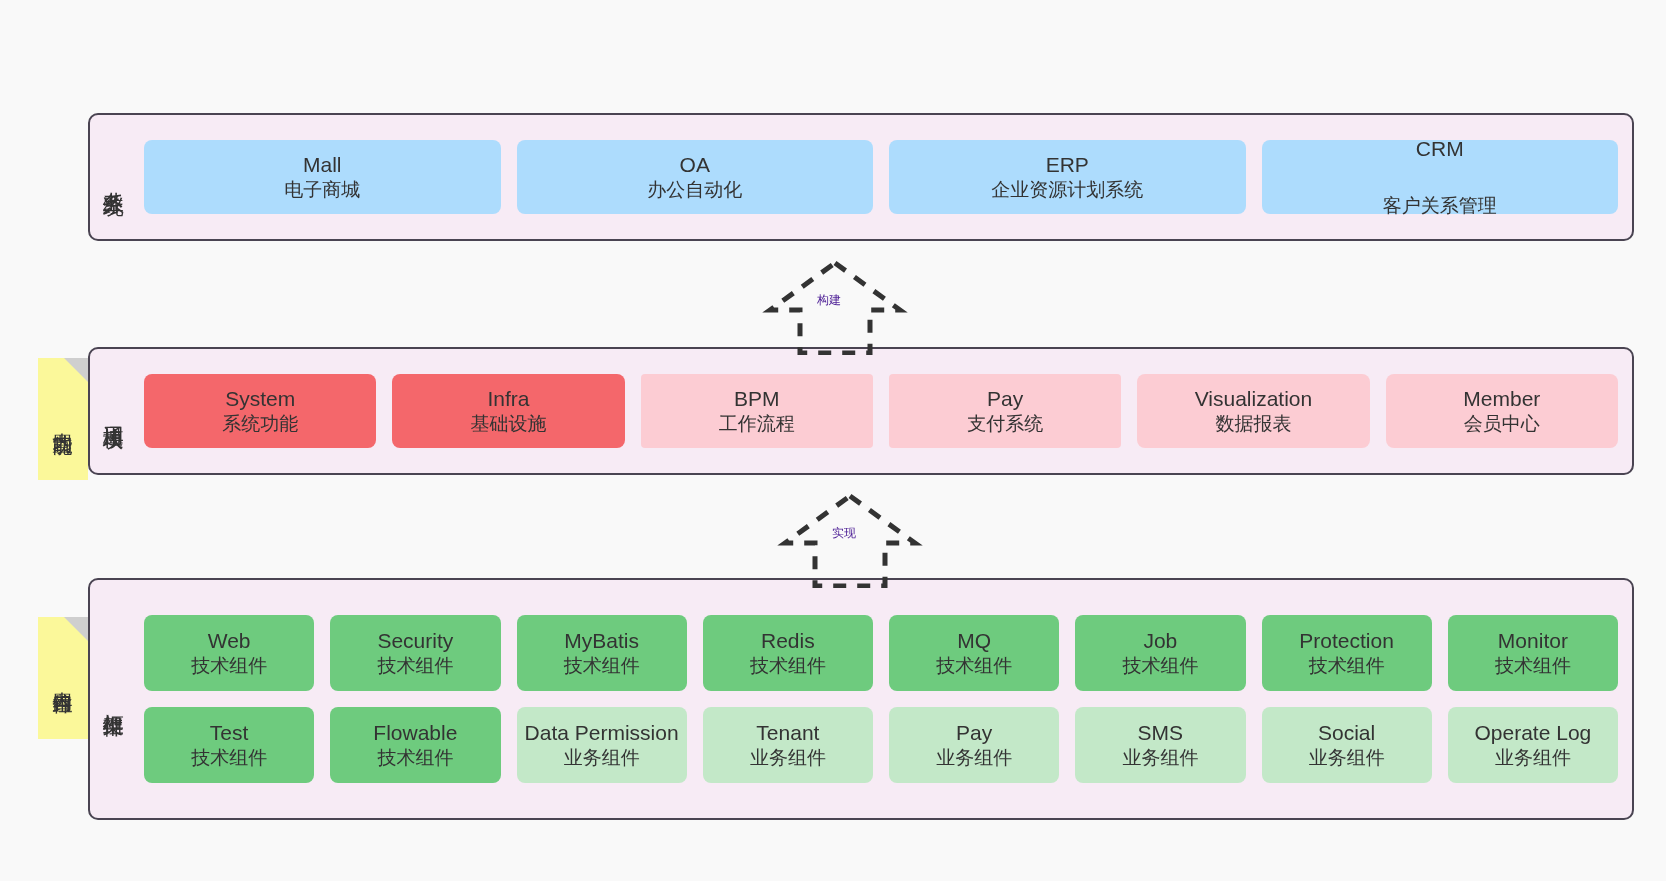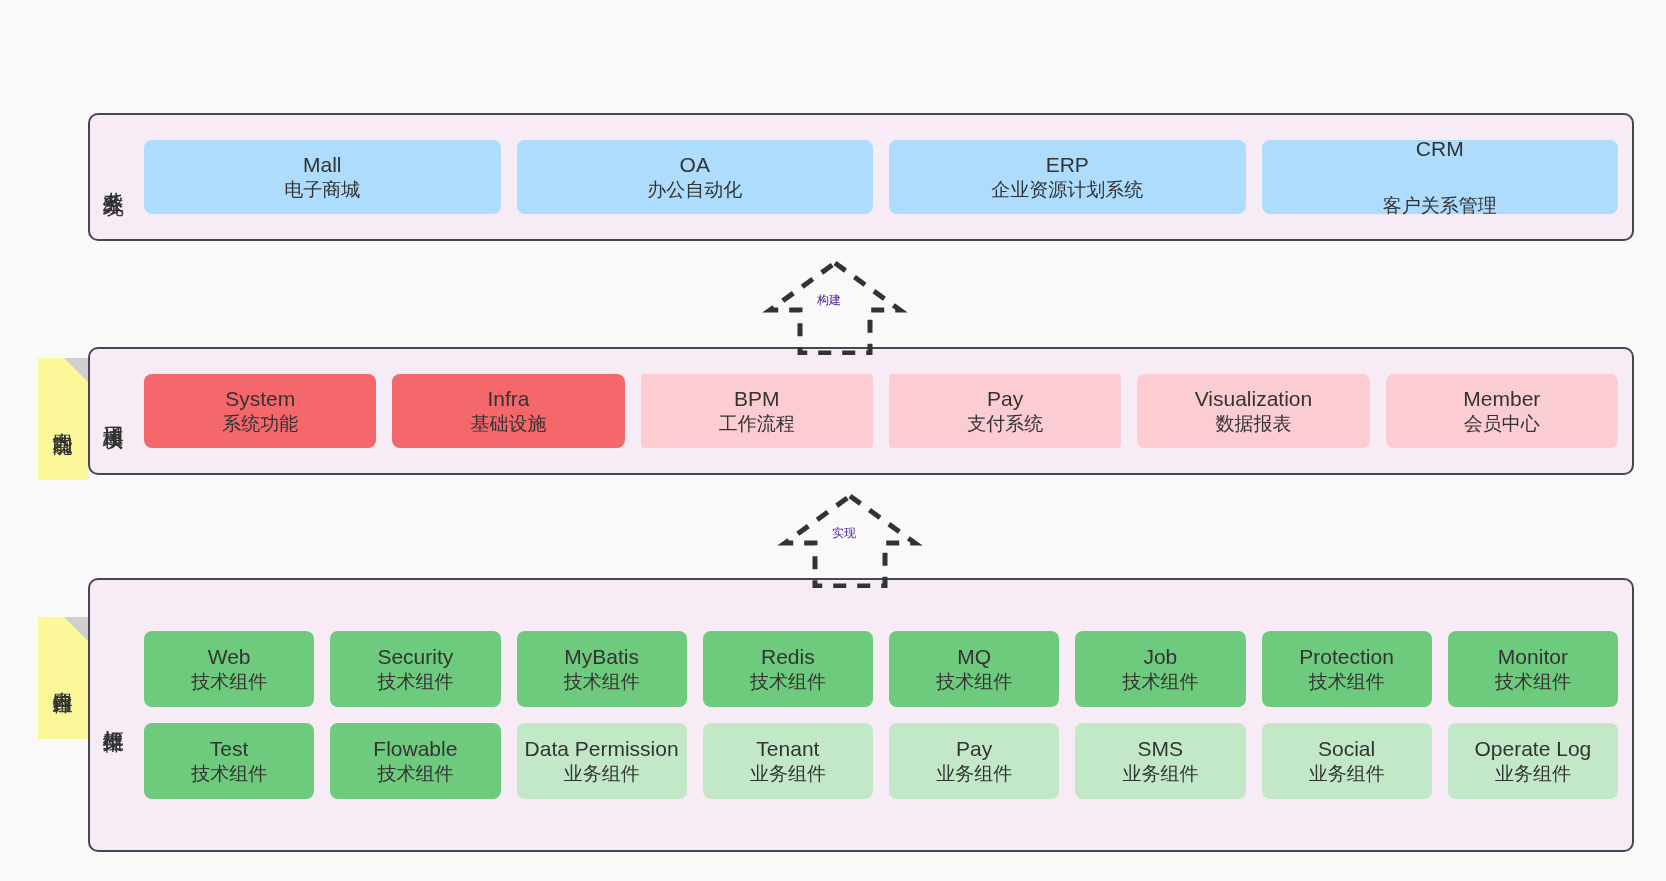--- a/index.html
+++ b/index.html
@@ -209,21 +209,21 @@
       <path d="M85 8 L150 55 L120 55 L120 98 L50 98 L50 55 L20 55 Z" fill="none" stroke="#333" stroke-width="5" stroke-dasharray="13,11" stroke-linejoin="miter"></path>
     </svg>
   </div>
   <div class="conn-label" style="left:832px; top:525px;">实现</div>
 
   <div class="note" style="left:38px; top:617px; width:50px; height:122px;">
     <span>内置组件</span>
     <span class="fold"></span>
   </div>
 
-  <div class="layer" id="layer-framework" style="left:88px; top:578px; width:1546px; height:274px;">
+  <div class="layer" id="layer-framework" style="left:88px; top:578px; width:1546px; height:242px;">
     <div class="layer-title">框架组件</div>
     <div class="layer-body">
 
       <div class="row">
         <div class="cell c-green" style="height:76px;">
           <span class="t-en">Web</span>
           <span class="t-zh">技术组件</span>
         </div>
         <div class="cell c-green" style="height:76px;">
           <span class="t-en">Security</span>

